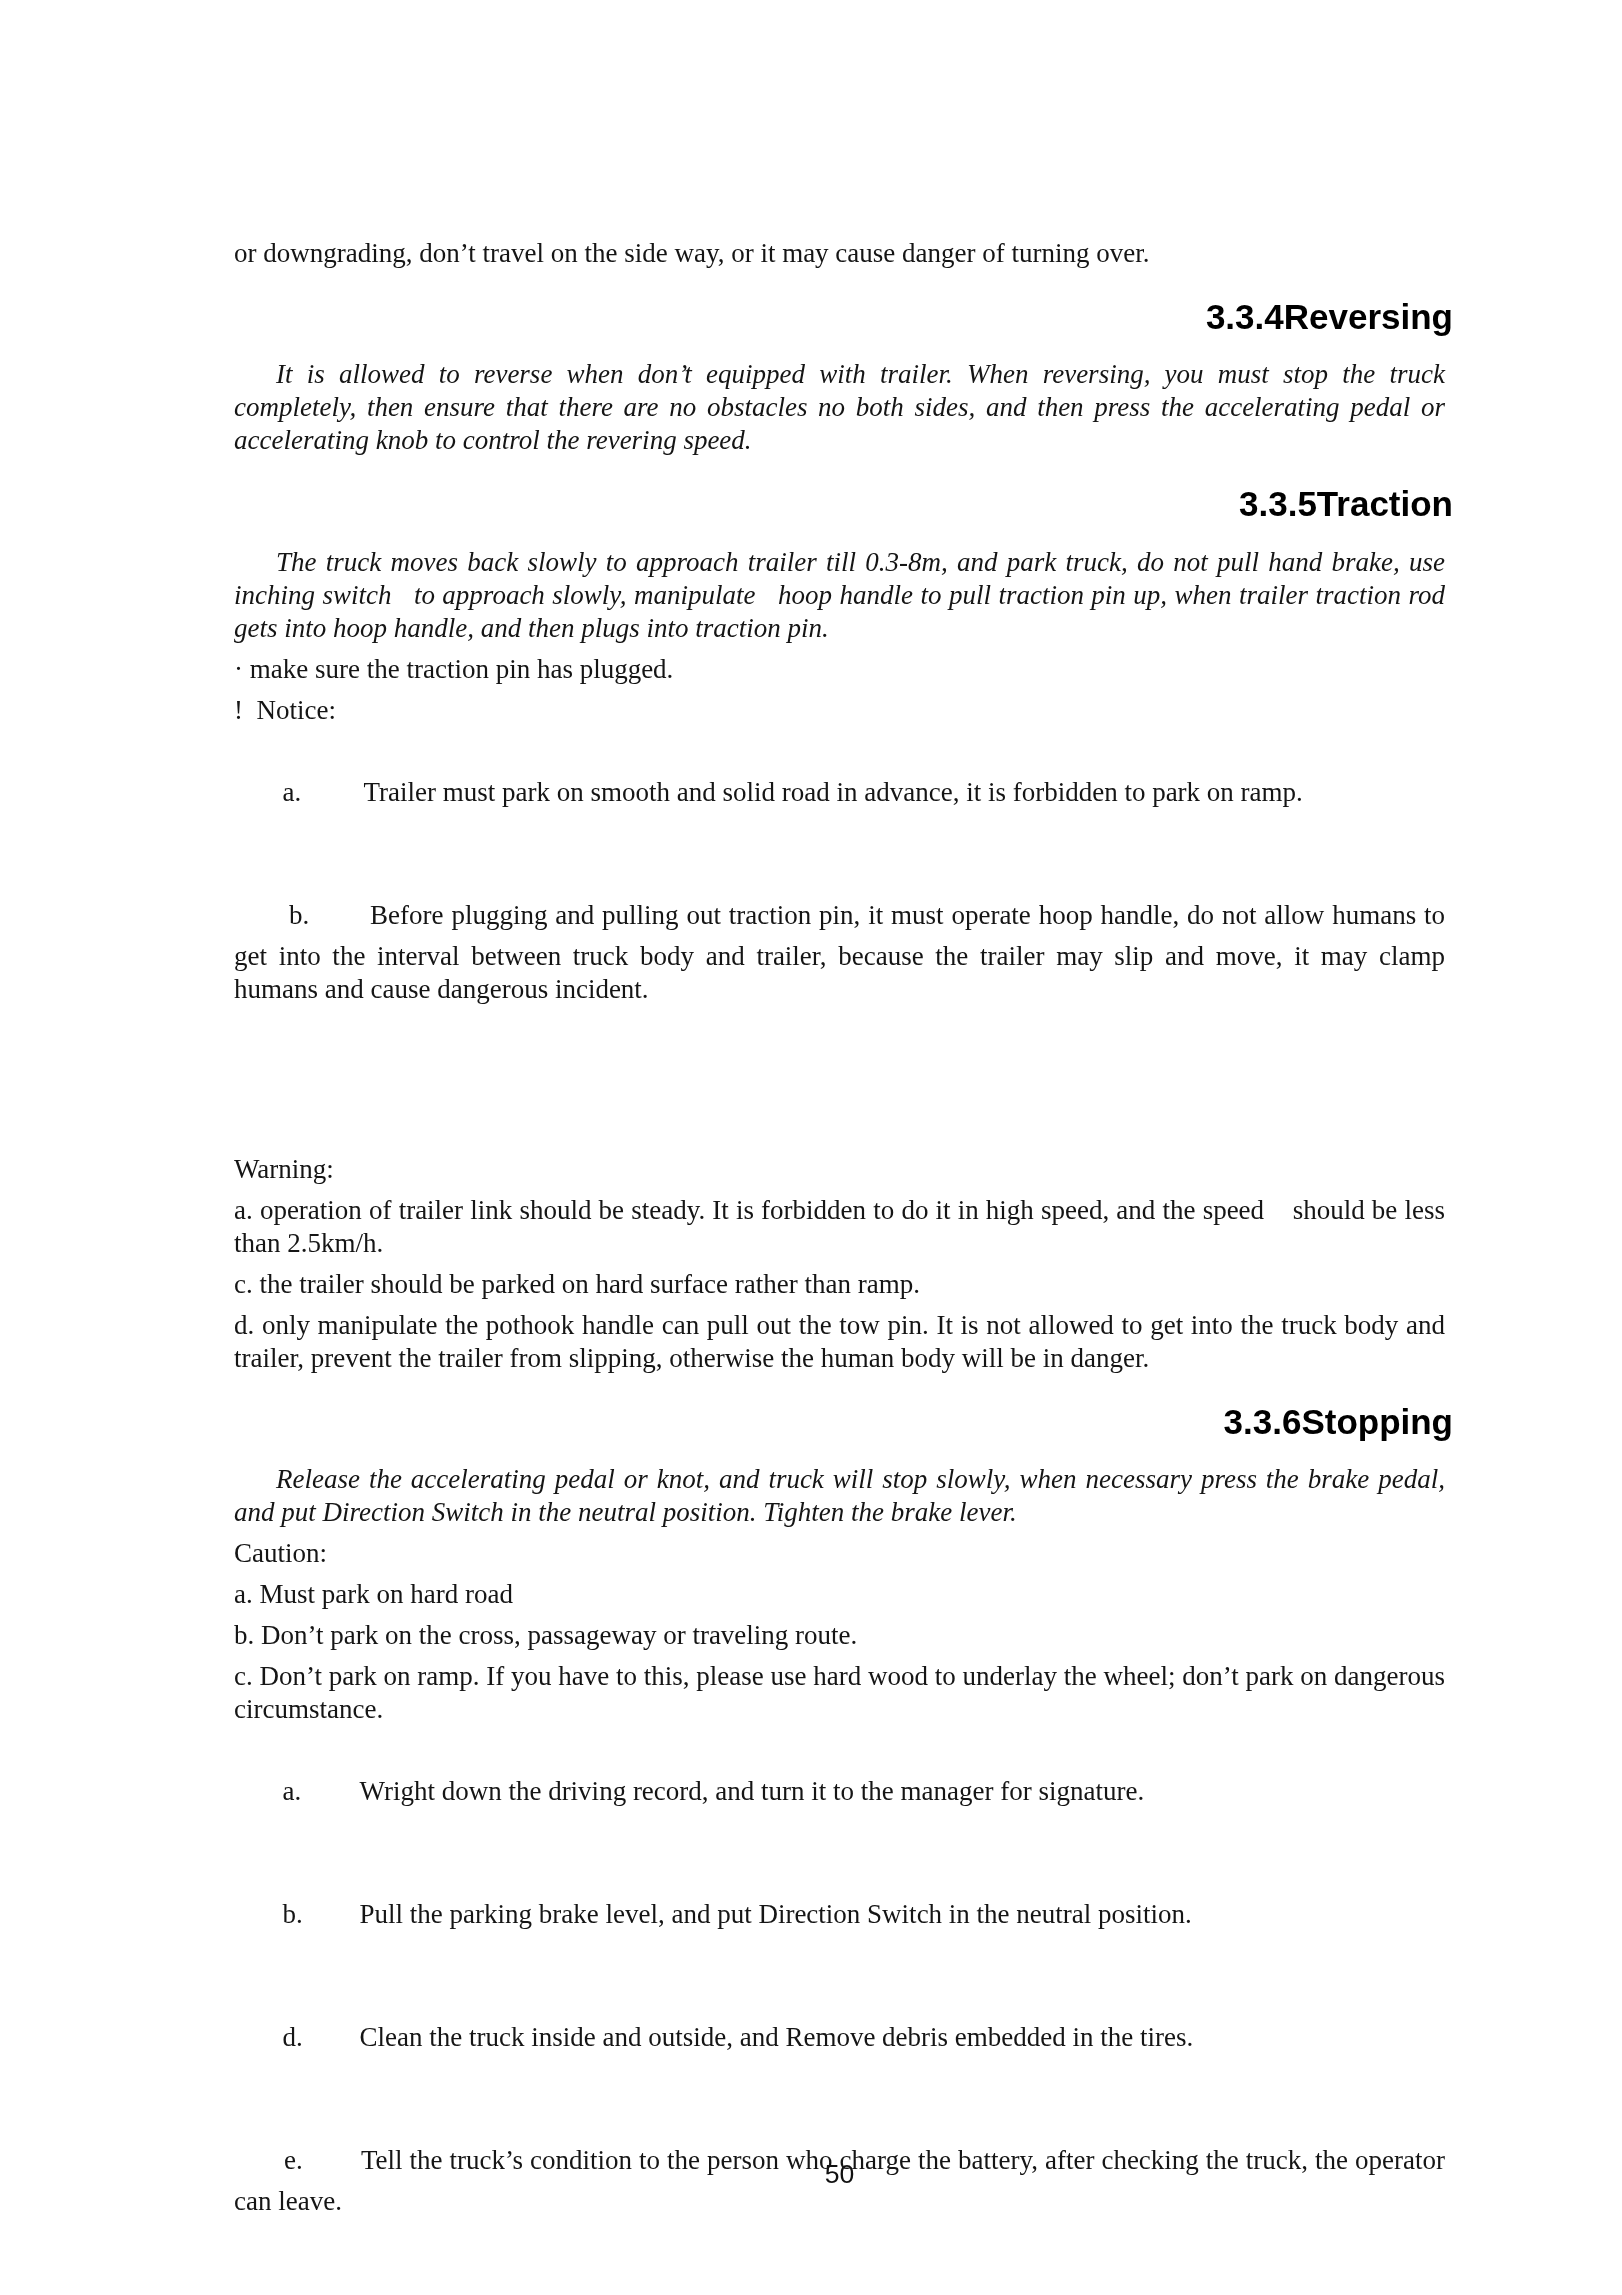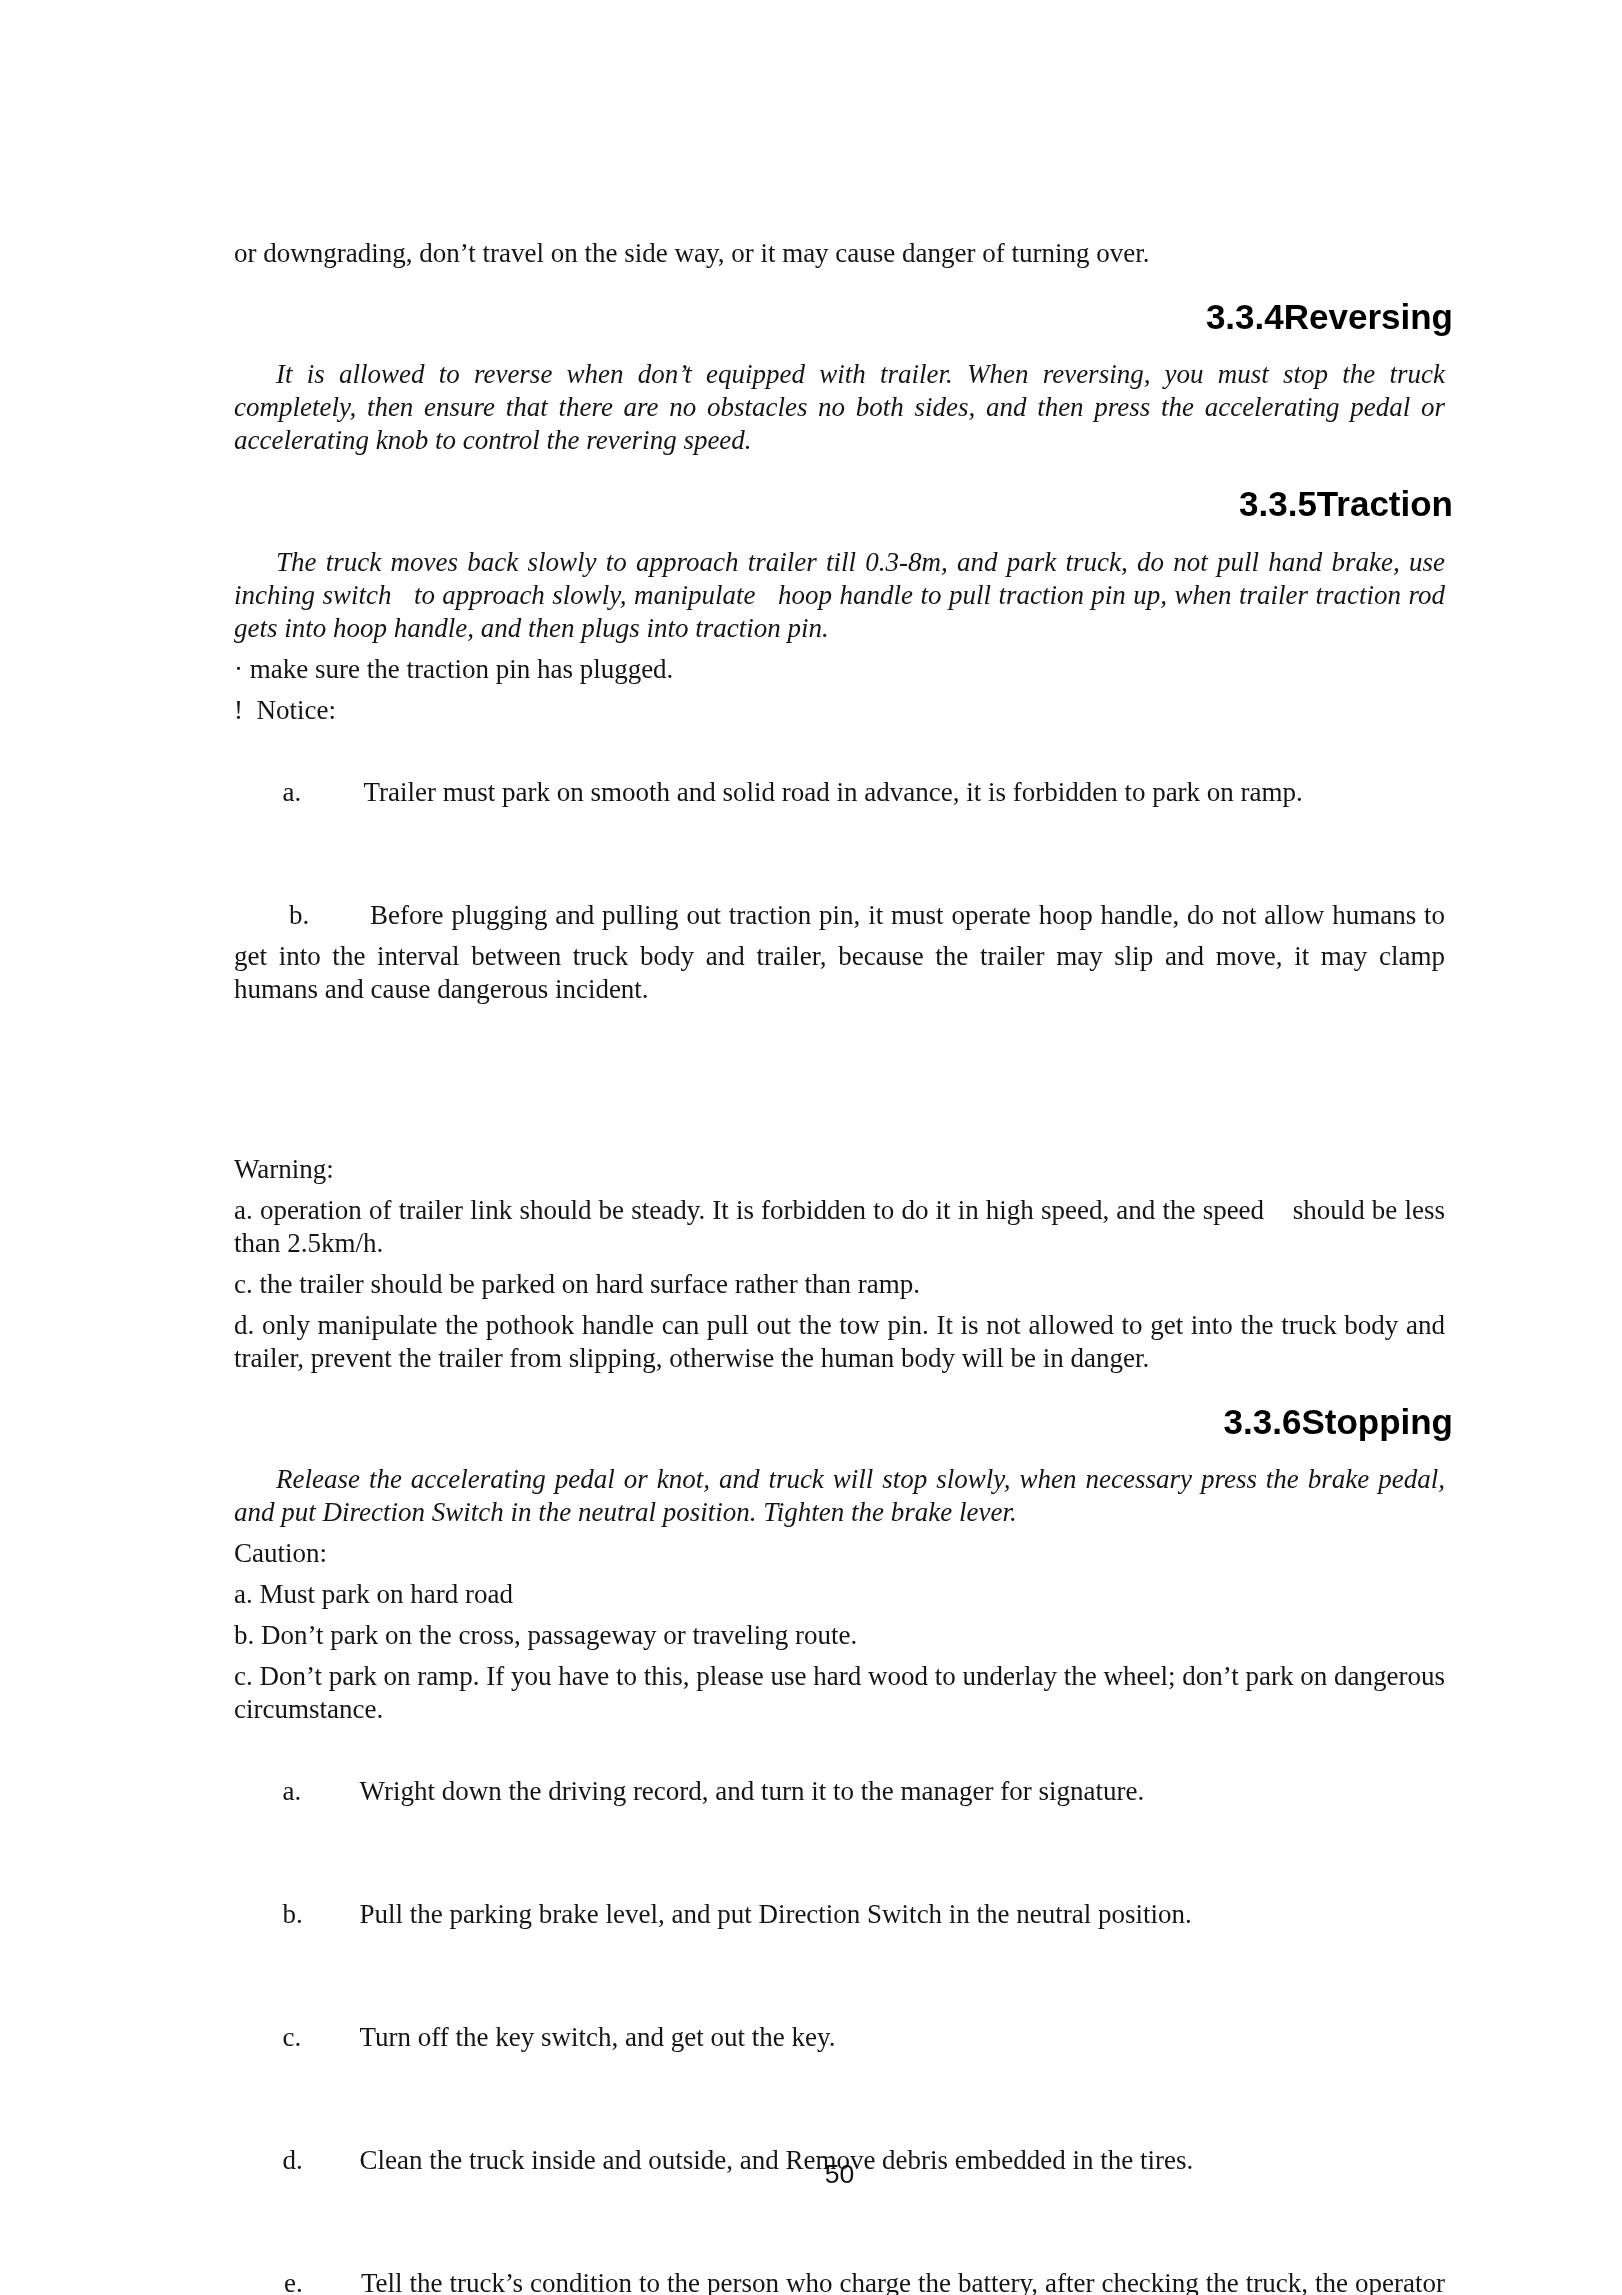--- a/index.html
+++ b/index.html
@@ -108,23 +108,20 @@
     <div class="body-text">c. Don’t park on ramp. If you have to this, please use hard wood to underlay the wheel; don’t park on dangerous circumstance.</div>
 
 
     <div class="body-text deposit-item">
       <span class="marker-90">a.</span><span>Wright down the driving record, and turn it to the manager for signature.</span>
     </div>
     <div class="body-text deposit-item">
       <span class="marker-90">b.</span><span>Pull the parking brake level, and put Direction Switch in the neutral position.</span>
     </div>
     <div class="body-text deposit-item">
-      <span class="marker-90">c.</span><span>Turn off the key switch, and get out the key.</span>
-    </div>
-    <div class="body-text deposit-item">
       <span class="marker-90">d.</span><span>Clean the truck inside and outside, and Remove debris embedded in the tires.</span>
     </div>
     <div class="body-text deposit-item">
       <span class="marker-90">e.</span><span>Tell the truck’s condition to the person who charge the battery, after checking the truck, the operator can leave.</span>
     </div>
 
   </div>
 
   <div class="page-number">50</div>
 </div>

